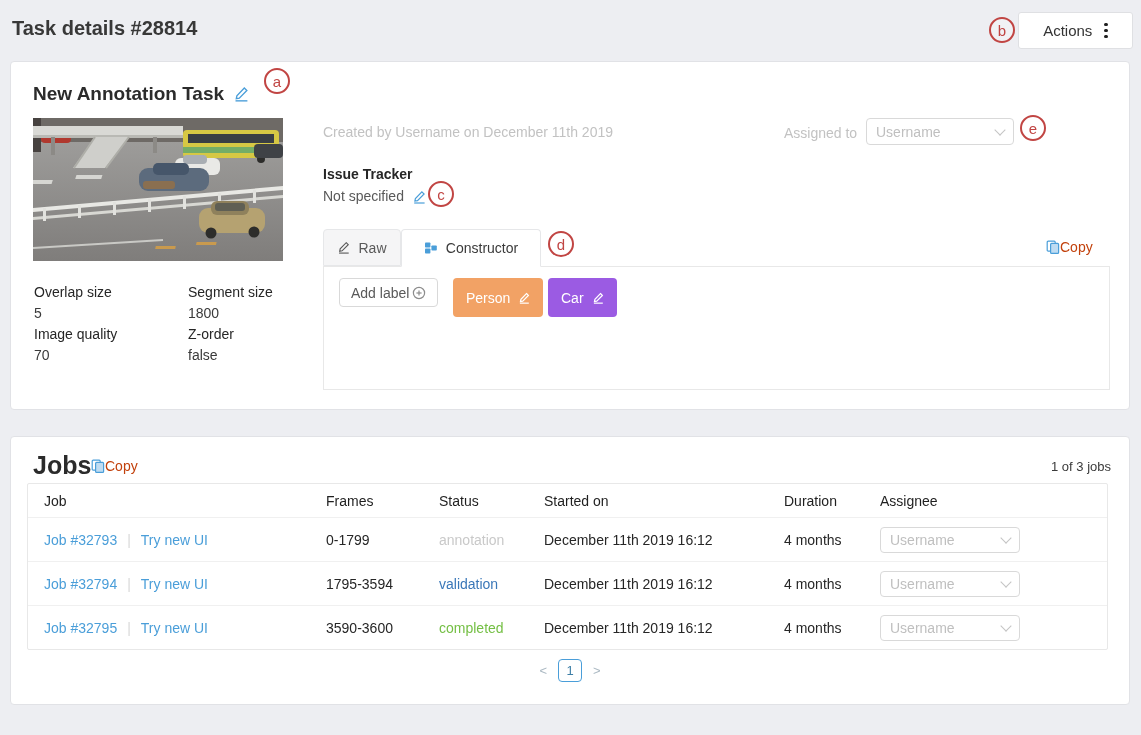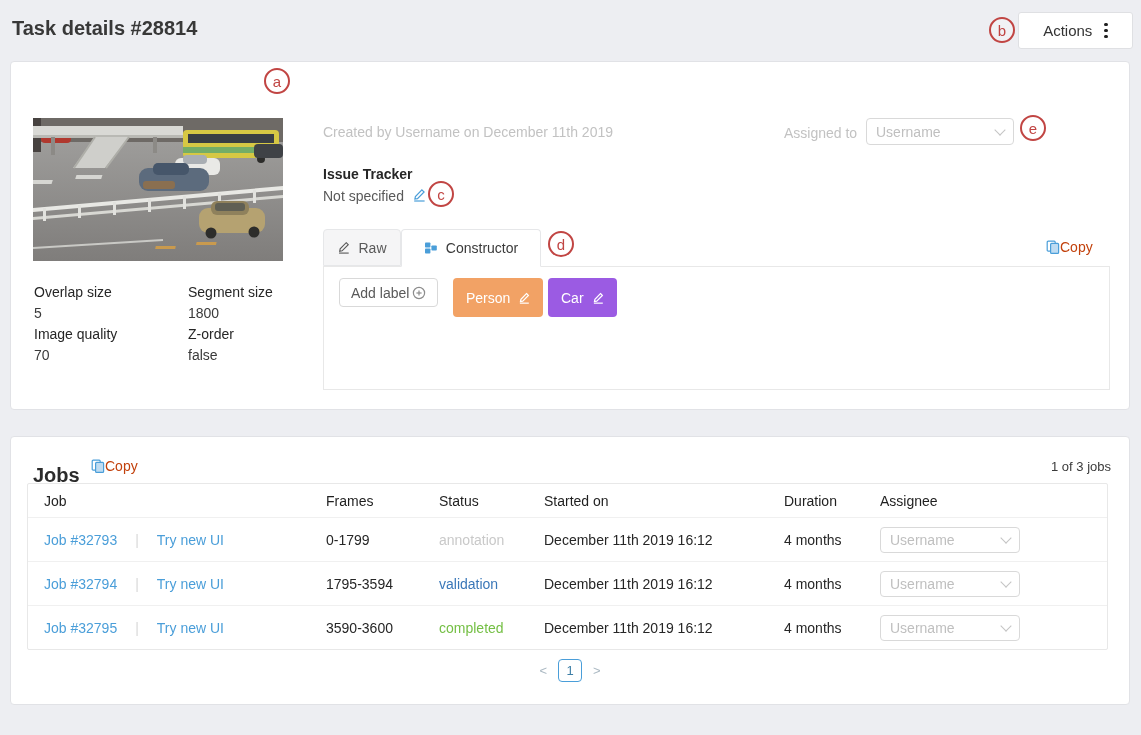--- a/index.html
+++ b/index.html
@@ -32,49 +32,49 @@
   .created-line{position:absolute;left:312px;top:62px;font-size:14px;}
   .assigned-label{position:absolute;left:773px;top:63px;font-size:14px;}
   .select{
     display:flex;align-items:center;justify-content:space-between;box-sizing:border-box;
     border:1px solid #d9d9d9;border-radius:4px;background:#fff;color:#bfbfbf;
     font-size:14px;padding:0 9px;cursor:pointer;
   }
   #assignee-select{position:absolute;left:855px;top:56px;width:148px;height:27px;}
   .chevron{width:7px;height:7px;border-right:1.3px solid #c4c4c4;border-bottom:1.3px solid #c4c4c4;transform:rotate(45deg);margin-top:-4px;}
   .it-label{position:absolute;left:312px;top:104px;font-weight:700;color:#262626;}
-  .it-value{position:absolute;left:312px;top:126px;color:#595959;display:flex;align-items:flex-start;gap:8px;}
+  .it-value{position:absolute;left:312px;top:126px;color:#595959;display:flex;align-items:flex-end;gap:8px;}
   
   .tab{position:absolute;top:167px;height:37px;box-sizing:border-box;display:flex;align-items:center;justify-content:center;gap:8px;
        border:1px solid #e6e7e9;border-radius:4px 4px 0 0;font-size:14px;cursor:pointer;}
   .tab-raw{left:312px;width:78px;background:#f5f5f6;color:#595959;}
   .tab-constructor{left:390px;width:140px;height:38px;background:#fff;color:#3a3a3a;border-bottom:1px solid #fff;z-index:2;}
   .label-pane{position:absolute;left:312px;top:204px;width:787px;height:124px;box-sizing:border-box;border:1px solid #e8e8e8;background:#fff;}
   .copy-link{display:flex;align-items:center;gap:0;color:#c2410c;font-size:14px;cursor:pointer;}
   #copy-task{position:absolute;left:1035px;top:177px;}
   .add-label-btn{
     position:absolute;left:328px;top:216px;height:29px;box-sizing:border-box;
     border:1px solid #d9d9d9;border-radius:4px;background:#fff;color:#595959;
     display:flex;align-items:center;gap:3px;padding:0 11px;font-size:14px;cursor:pointer;
   }
   .label-tag{
     position:absolute;top:216px;height:39px;border-radius:4px;color:#fff;font-size:14px;
     display:flex;align-items:center;gap:8px;padding:0 13px;cursor:pointer;
   }
   #tag-person{left:442px;}
   #tag-car{left:537px;}
   
-  .jobs-title{position:absolute;left:22px;top:14px;font-size:20px;font-weight:700;color:#2b2b2b;margin-top:13px;}
+  .jobs-title{position:absolute;left:22px;top:14px;font-size:25px;font-weight:700;color:#2b2b2b;}
   #copy-jobs{position:absolute;left:80px;top:21px;}
   .jobs-count{position:absolute;right:18px;top:22px;font-size:13px;color:#3a3a3a;}
   .jobs-table{position:absolute;left:16px;top:46px;width:1081px;box-sizing:border-box;border:1px solid #e8e8e8;border-radius:2px;background:#fff;}
   .jt-row{display:grid;grid-template-columns:282px 113px 105px 240px 96px 1fr;align-items:center;padding-left:16px;height:44px;border-top:1px solid #f0f0f0;box-sizing:border-box;}
   .jt-header{height:33px;border-top:none;color:#1f1f1f;}
   .jt-header span{font-size:14px;}
-  .job-cell{display:flex;align-items:center;gap:18px;}
+  .job-cell{display:flex;align-items:center;gap:10px;}
   .link{color:#4a9ed9;cursor:pointer;text-decoration:none;}
   .sep{color:#d9d9d9;}
   .row-select{width:140px;height:26px;}
   .pagination{position:absolute;left:0;right:0;top:222px;display:flex;align-items:center;justify-content:center;gap:11px;}
   .page-arrow{color:#aab8c2;font-size:13px;cursor:pointer;}
   .page-box{width:24px;height:23px;box-sizing:border-box;border:1px solid #4a9ed9;border-radius:4px;color:#3d7ea6;font-size:13px;display:flex;align-items:center;justify-content:center;cursor:pointer;}
   
   .ann{
     position:absolute;width:26px;height:26px;box-sizing:border-box;
     border:2px solid #c14543;border-radius:50%;color:#c14543;
@@ -91,20 +91,29 @@
 <div class="actions-btn">
   <span>Actions</span>
   <span class="v-ellipsis icon">
       <i></i>
       <i></i>
       <i></i>
     </span>
 </div>
 
 <div class="card" id="card-task">
+  <div class="task-name">
+    <span>New Annotation Task</span>
+    <span class="icon">
+      <svg width="16" height="16" viewBox="0 0 14 14">
+          <path d="M9.9 1.8 L12.1 4 L5.5 10.6 L2.9 11.1 L3.4 8.5 Z" fill="none" stroke="#4a9ed9" stroke-width="1.2"></path>
+          <line x1="2.2" y1="13" x2="12.6" y2="13" stroke="#4a9ed9" stroke-width="1.2"></line>
+        </svg>
+    </span>
+  </div>
 
   <div class="preview">
     <svg width="250" height="143" viewBox="0 0 250 143">
       <defs>
         <linearGradient id="road" x1="0" y1="0" x2="0" y2="1">
           <stop offset="0" stop-color="#a3a2a0"></stop>
             <stop offset="1" stop-color="#7f7d7b"></stop>
         </linearGradient>
       </defs>
       <rect x="0" y="0" width="250" height="143" fill="url(#road)"></rect>

